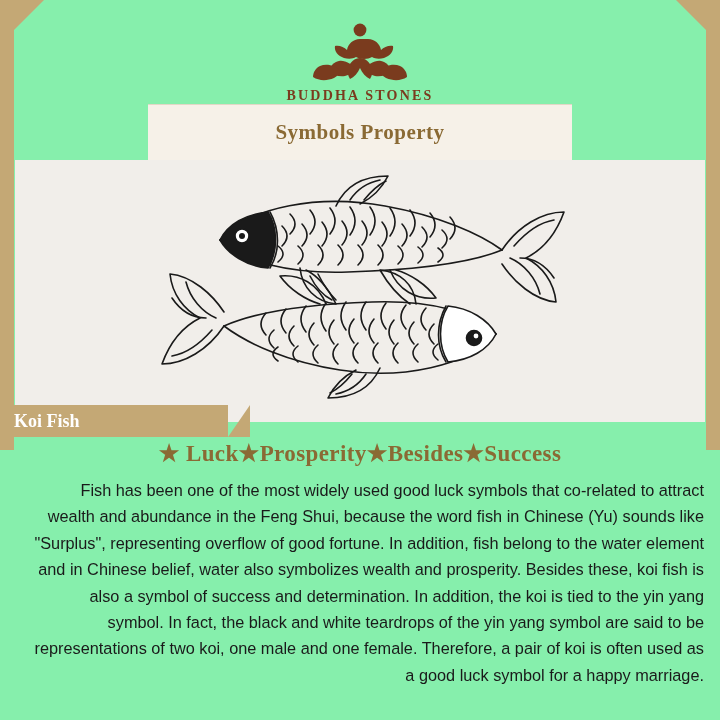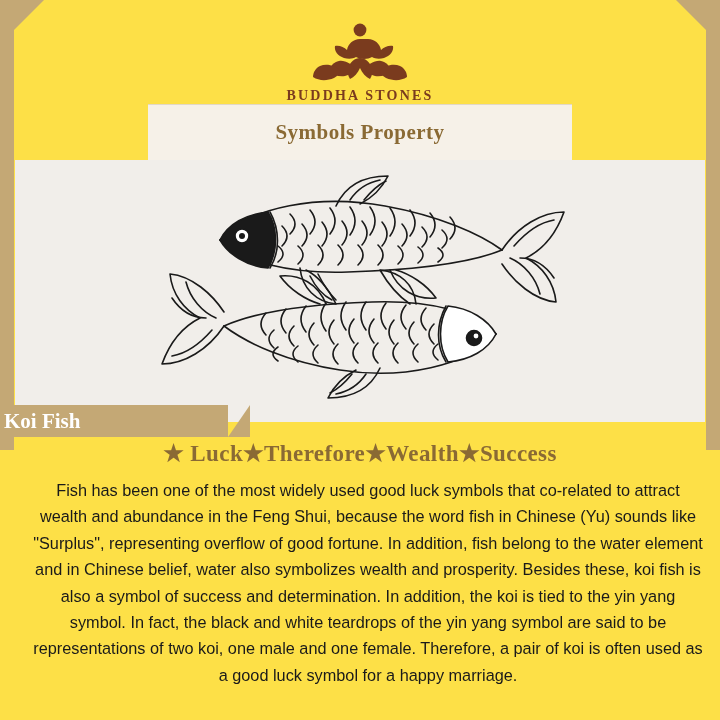--- a/index.html
+++ b/index.html
@@ -10,21 +10,21 @@
     width: 720px;
     height: 720px;
     font-family: "Liberation Sans", sans-serif;
     background: #ffffff;
     overflow: hidden;
   }
   .page {
     position: relative;
     width: 720px;
     height: 720px;
-    background: #fde047;
+    background: #86efac;
     overflow: hidden;
   }
 
   
   .corner {
     position: absolute;
     width: 0;
     height: 0;
     border-style: solid;
   }
@@ -125,23 +125,23 @@
     position: absolute;
     left: 0;
     top: 405px;
     width: 228px;
     height: 32px;
     background: #c4a875;
     display: flex;
     align-items: center;
   }
   .label-ribbon .ribbon-text {
-    padding-left: 4px;
+    padding-left: 14px;
     color: #ffffff;
-    font-size: 21px;
+    font-size: 18px;
     font-weight: bold;
     font-family: "Liberation Serif", serif;
   }
   .label-ribbon:after {
     content: "";
     position: absolute;
     right: -22px;
     top: 0;
     width: 0;
     height: 0;
@@ -158,21 +158,21 @@
     color: #8a6a34;
     font-family: "Liberation Serif", serif;
     letter-spacing: 0.4px;
   }
 
   .body-copy {
     margin: 10px 16px 0 32px;
     font-size: 16.3px;
     line-height: 1.62;
     color: #1a1a1a;
-    text-align: center;
+    text-align: right;
     font-family: "Liberation Sans", sans-serif;
   }
 </style>
 </head>
 <body>
 
 <div class="page">
 
   <div class="corner corner-tl"></div>
   <div class="corner corner-tr"></div>
@@ -253,17 +253,17 @@
         <path d="M74 172 C58 196 34 210 12 210 C20 188 34 172 50 164 C34 156 22 140 20 120 C42 122 62 140 74 158"></path>
         <path d="M62 176 C48 192 34 200 22 202 M56 164 C42 164 30 156 22 144 M66 164 C52 158 40 144 36 128"></path>
       </g>
     </svg>
   </div>
 
   <div class="label-ribbon">
     <span class="ribbon-text">Koi Fish</span>
   </div>
 
-  <div class="keywords">★ Luck★Therefore★Wealth★Success</div>
+  <div class="keywords">★ Luck★Prosperity★Besides★Success</div>
 
   <p class="body-copy">Fish has been one of the most widely used good luck symbols that co-related to attract wealth and abundance in the Feng Shui, because the word fish in Chinese (Yu) sounds like "Surplus", representing overflow of good fortune. In addition, fish belong to the water element and in Chinese belief, water also symbolizes wealth and prosperity. Besides these, koi fish is also a symbol of success and determination. In addition, the koi is tied to the yin yang symbol. In fact, the black and white teardrops of the yin yang symbol are said to be representations of two koi, one male and one female. Therefore, a pair of koi is often used as a good luck symbol for a happy marriage.</p>
 
 </div>
 
 </body></html>

